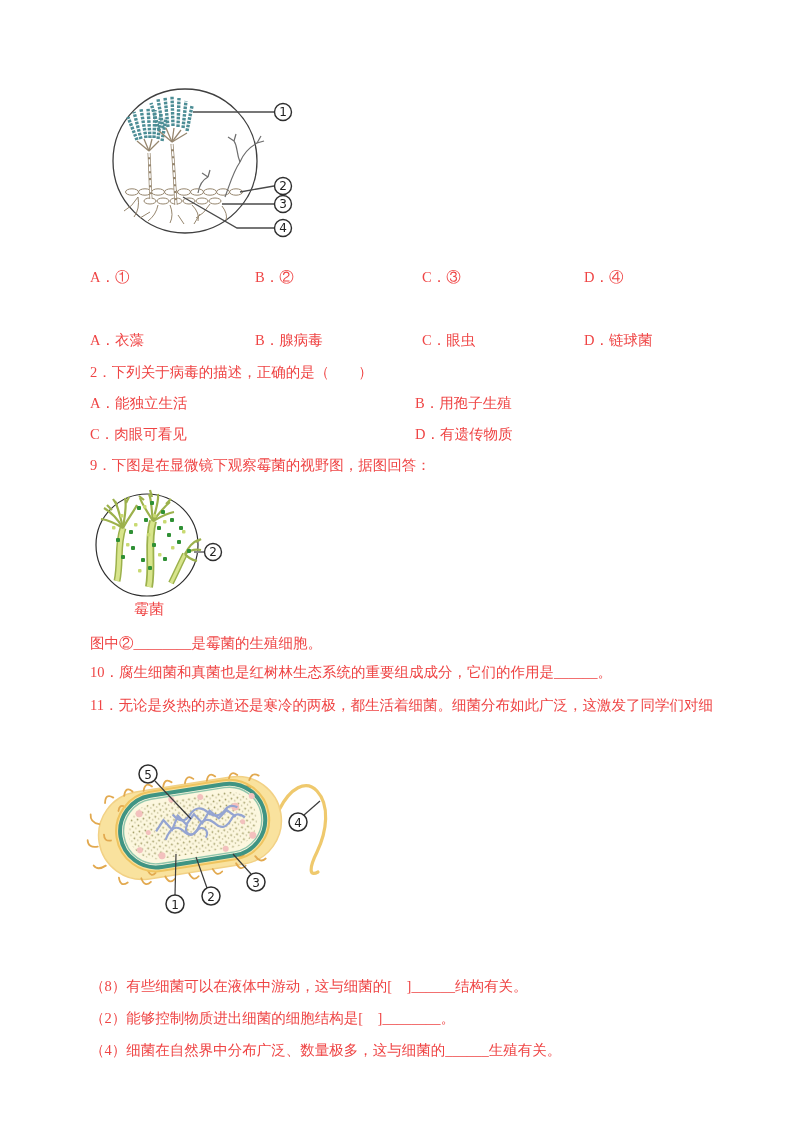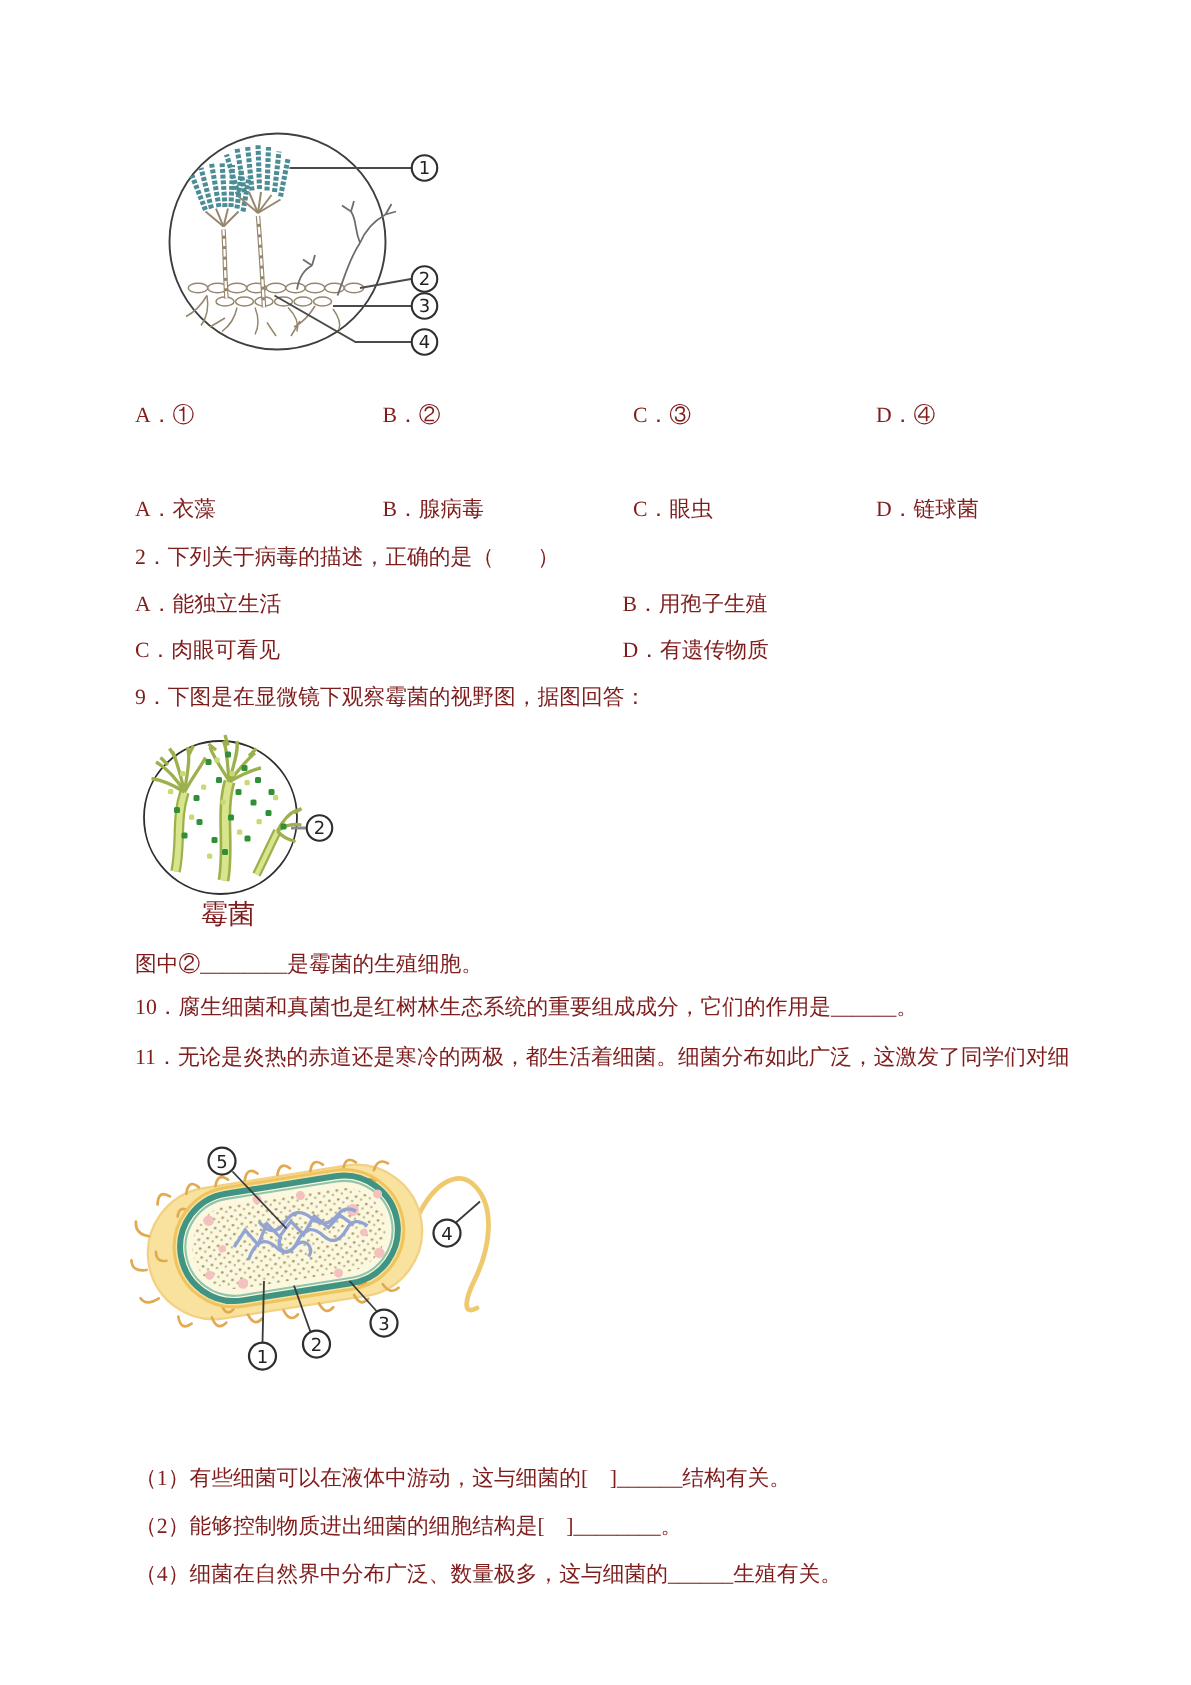--- a/index.html
+++ b/index.html
@@ -1,20 +1,20 @@
 <!DOCTYPE html>
 <html><head>
 <meta charset="utf-8">
 <style>
   html,body{margin:0;padding:0;background:#ffffff;}
   .page{position:relative;width:794px;height:1123px;background:#ffffff;overflow:hidden;
         font-family:"Liberation Serif","DejaVu Serif",serif;}
-  .t{position:absolute;font-size:14.5px;line-height:15px;color:#7f1d1d;white-space:nowrap;}
+  .t{position:absolute;font-size:14.5px;line-height:15px;color:#ef4444;white-space:nowrap;}
   .fig{position:absolute;}
-  .cap{font-size:18px;}
+  .cap{font-size:15px;}
   svg text.lbl{font-family:"DejaVu Sans","Liberation Sans",sans-serif;font-size:12px;fill:#222;}
 </style>
 </head>
 <body>
 
 <div class="page">
 
   <svg class="fig" style="left:105px;top:85px" width="190" height="155" viewBox="105 85 190 155">
     <circle cx="185" cy="161" r="72" fill="none" stroke="#3f3f3f" stroke-width="1.3"></circle>
 
@@ -312,17 +312,17 @@
     <g>
       <circle cx="211" cy="896" r="9" fill="#fff" stroke="#2e2e2e" stroke-width="1.5"></circle>
       <text class="lbl" x="211" y="900.5" text-anchor="middle">2</text>
     </g>
     <g>
       <circle cx="175" cy="904" r="9" fill="#fff" stroke="#2e2e2e" stroke-width="1.5"></circle>
       <text class="lbl" x="175" y="908.5" text-anchor="middle">1</text>
     </g>
   </svg>
 
-  <span class="t" style="left:90px;top:979px">（1）有些细菌可以在液体中游动，这与细菌的[　]______结构有关。</span>
+  <span class="t" style="left:90px;top:979px">（8）有些细菌可以在液体中游动，这与细菌的[　]______结构有关。</span>
   <span class="t" style="left:90px;top:1011px">（2）能够控制物质进出细菌的细胞结构是[　]________。</span>
   <span class="t" style="left:90px;top:1043px">（4）细菌在自然界中分布广泛、数量极多，这与细菌的______生殖有关。</span>
 
 </div>
 
 </body></html>

